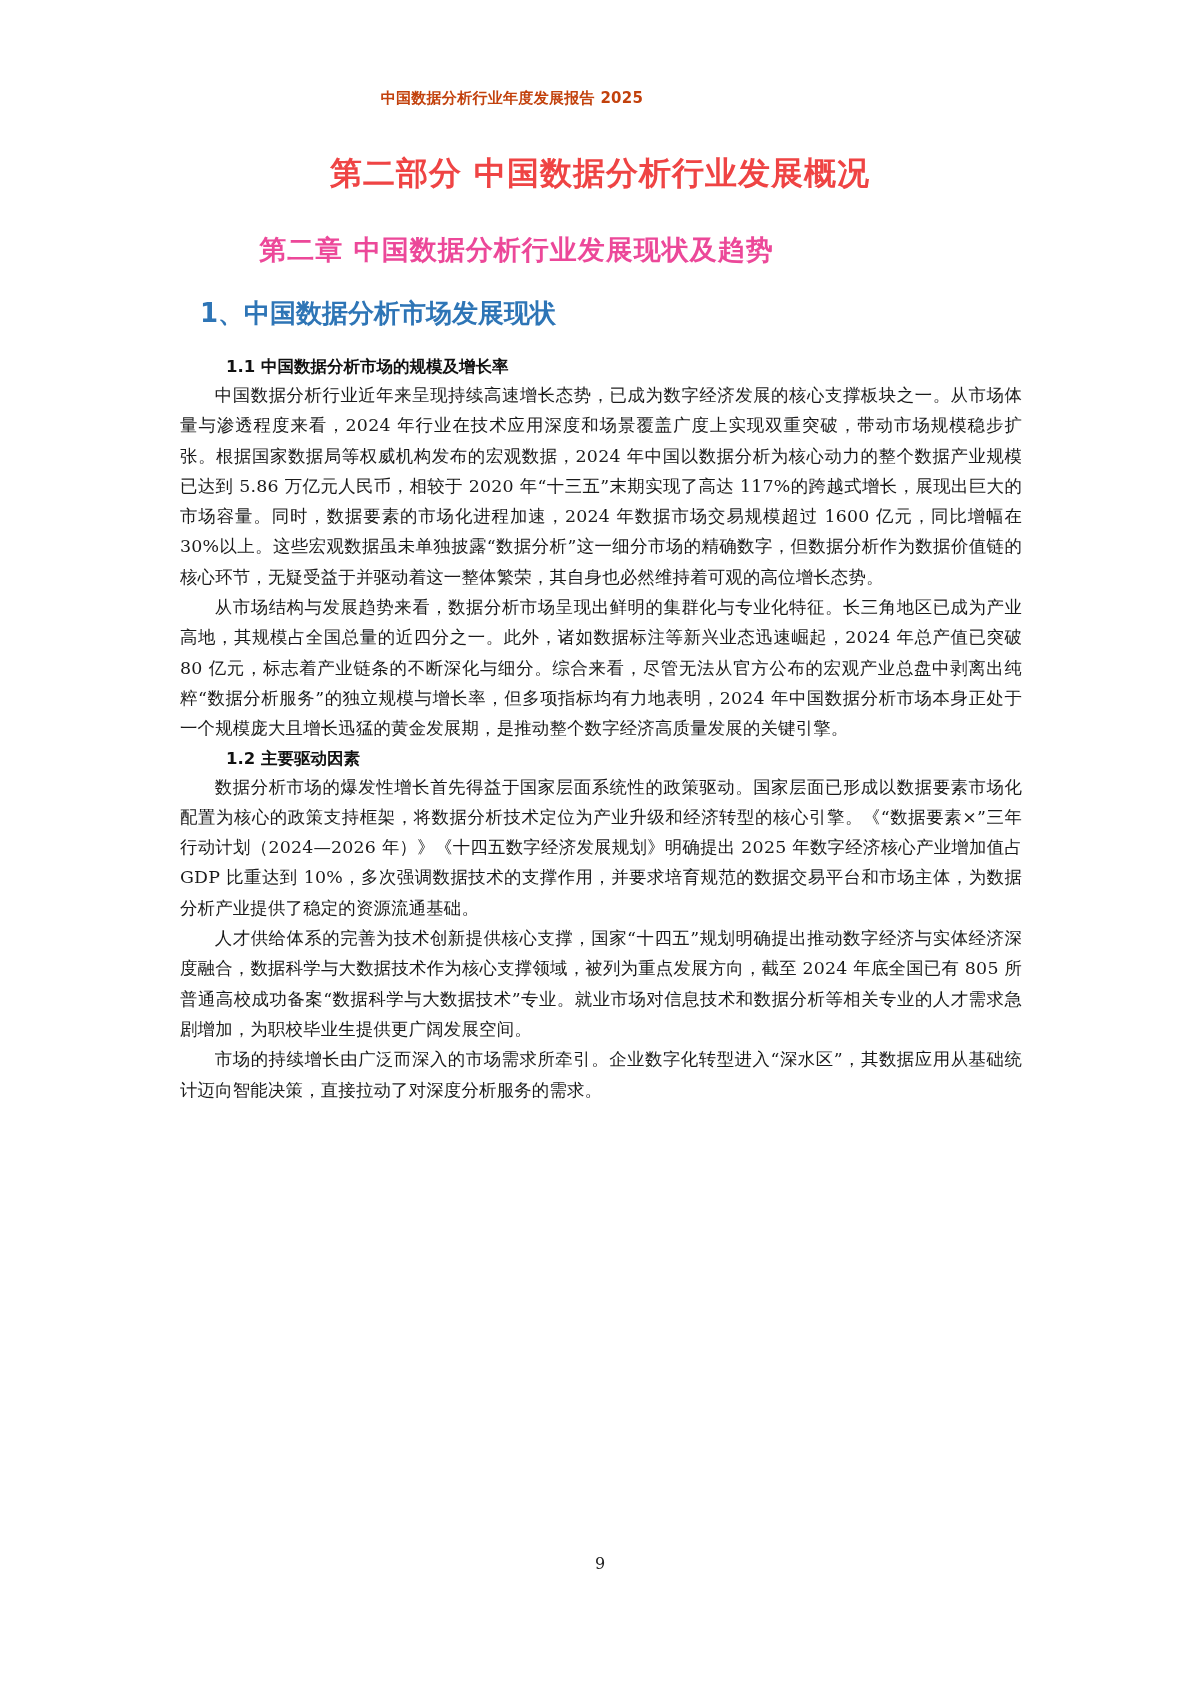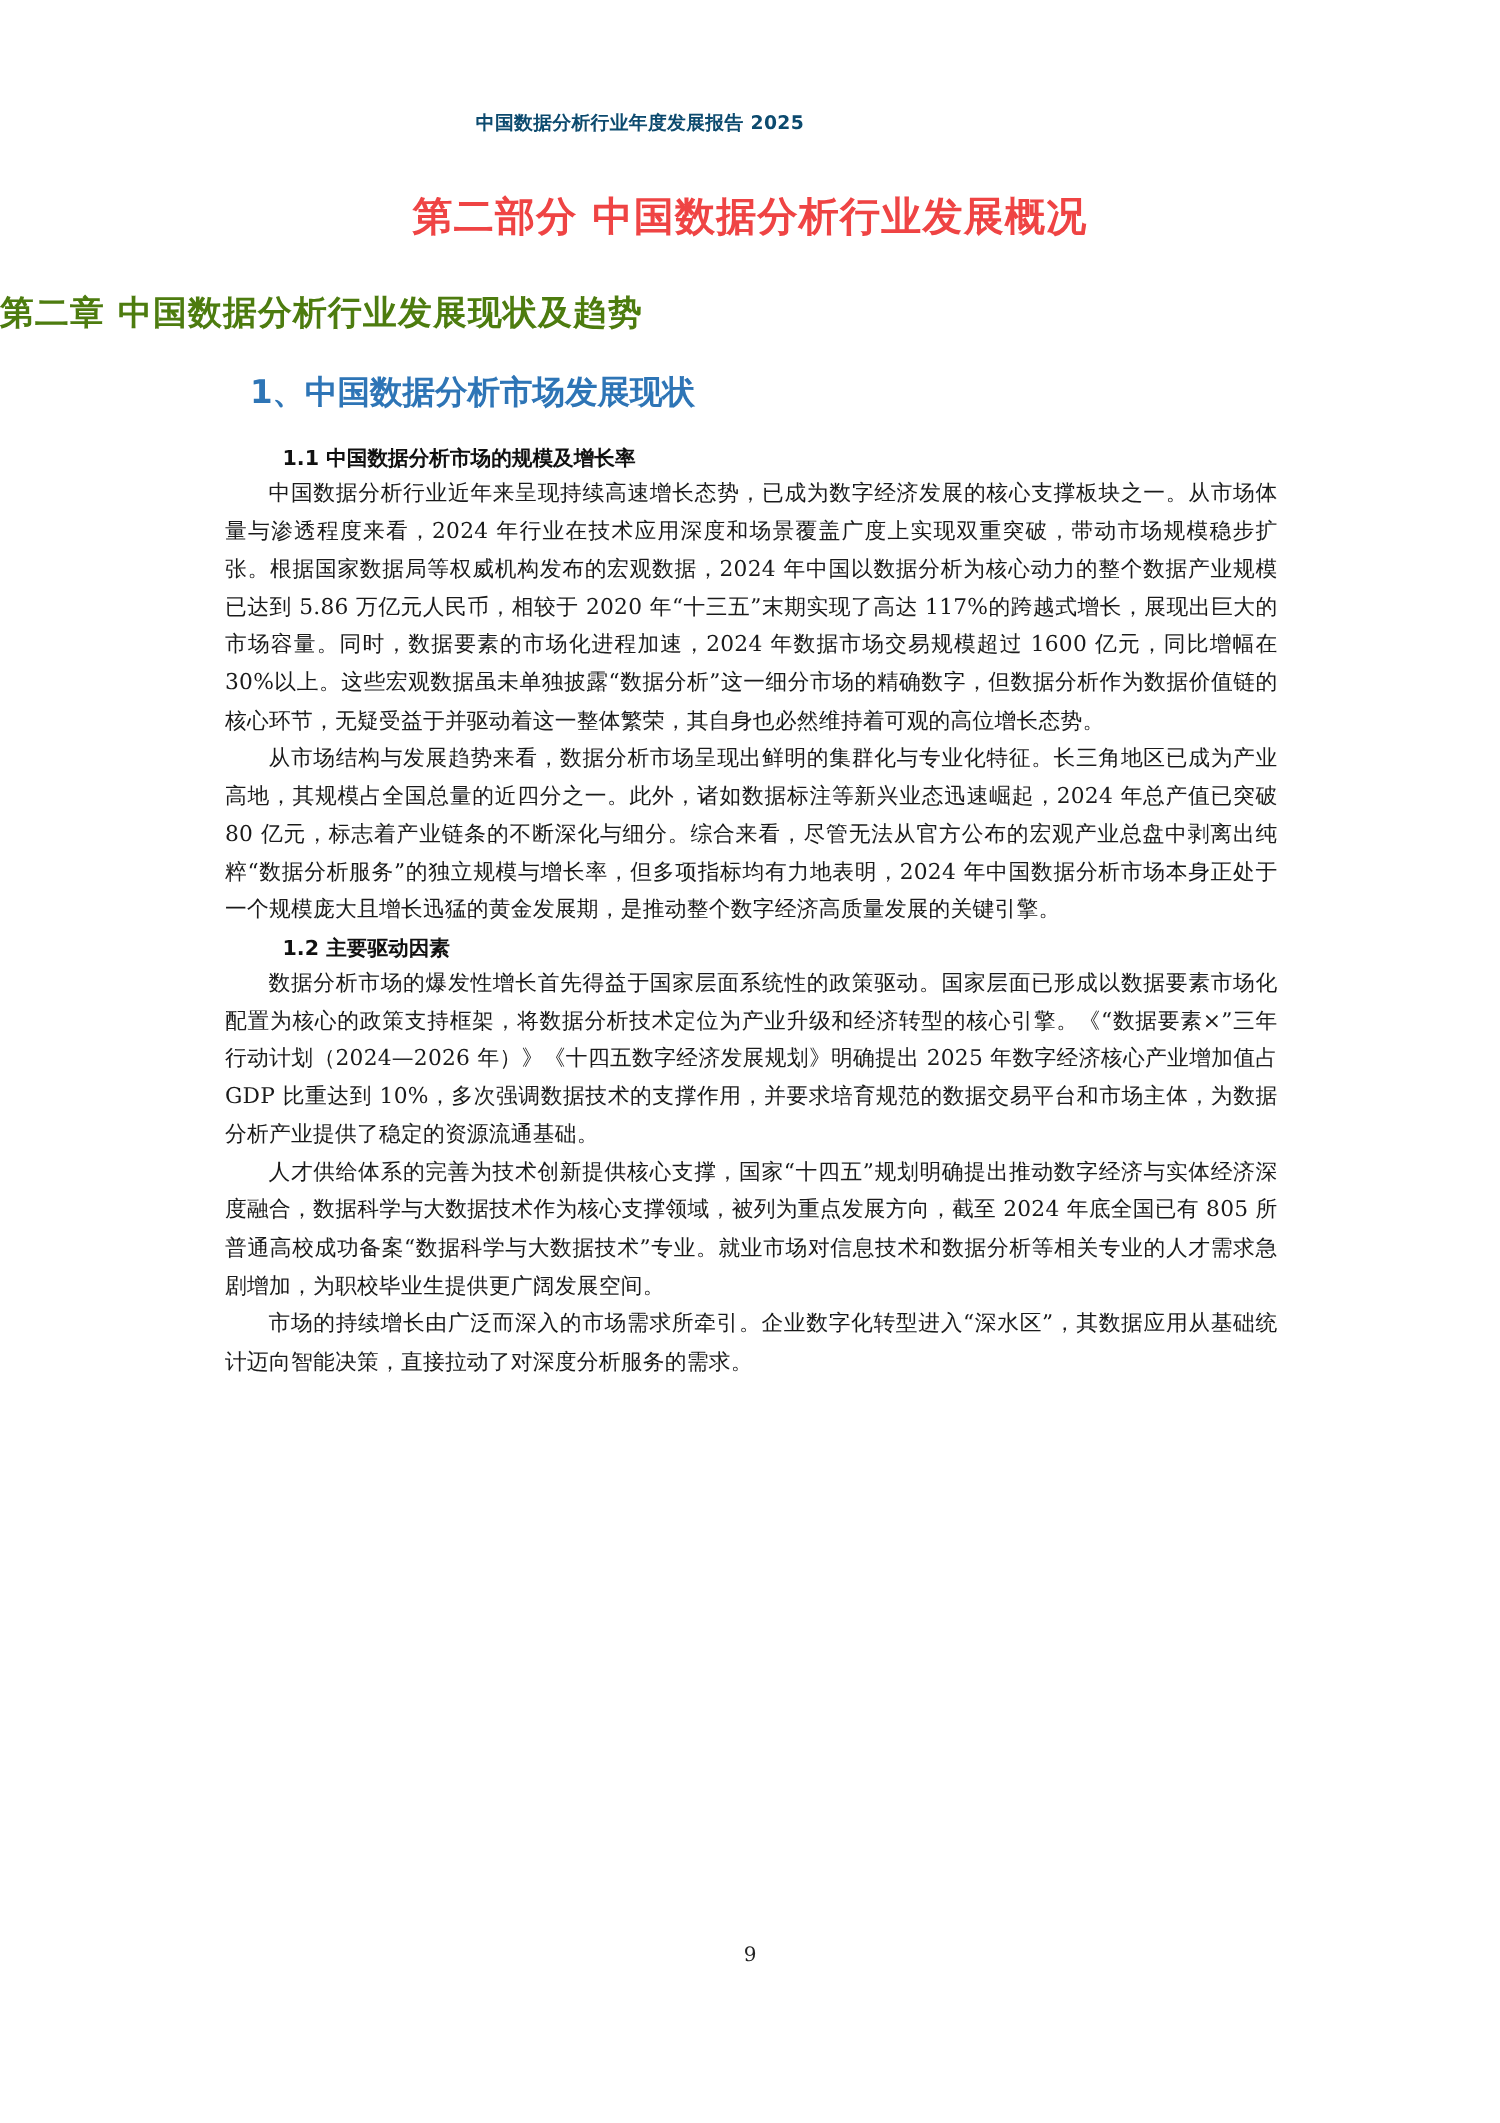--- a/index.html
+++ b/index.html
@@ -1,26 +1,26 @@
 <!DOCTYPE html>
 <html><head>
 <meta charset="utf-8">
 <style>
   html, body { margin: 0; padding: 0; background: #ffffff; }
   body { width: 1200px; height: 1698px; position: relative; overflow: hidden;
          font-family: "DejaVu Serif", "Liberation Serif", serif; color: #1a1a1a; }
   .page-header { position: absolute; top: 89px; left: 0; width: 1024px; text-align: center;
          font-family: "DejaVu Sans", "Liberation Sans", sans-serif; font-weight: bold;
-         font-size: 15px; color: #0c4a6e; letter-spacing: 0.3px; }
+         font-size: 15px; color: #c2410c; letter-spacing: 0.3px; }
   .part-title { position: absolute; top: 152px; left: 0; width: 1200px; text-align: center;
          font-family: "DejaVu Sans", "Liberation Sans", sans-serif; font-weight: bold;
          font-size: 32px; color: #ef4444; letter-spacing: 1px; }
-  .chapter-title { position: absolute; top: 232px; left: 0; width: 1033px; text-align: left;
+  .chapter-title { position: absolute; top: 232px; left: 0; width: 1033px; text-align: center;
          font-family: "DejaVu Sans", "Liberation Sans", sans-serif; font-weight: bold;
-         font-size: 27px; color: #4d7c0f; letter-spacing: 1px; }
+         font-size: 27px; color: #ec4899; letter-spacing: 1px; }
   .section-title { position: absolute; top: 296px; left: 200px;
          font-family: "DejaVu Sans", "Liberation Sans", sans-serif; font-weight: bold;
          font-size: 26px; color: #2e75b6; }
   .content { position: absolute; top: 352px; left: 180px; width: 842px; }
   .subsection { font-family: "DejaVu Sans", "Liberation Sans", sans-serif; font-weight: bold;
          font-size: 16.5px; line-height: 30px; padding-left: 46px; color: #111; margin: 0; height: 28px; }
   p.para { margin: 0; font-size: 17.4px; line-height: 30.3px; text-indent: 2em; text-align: justify;
          text-justify: inter-character; letter-spacing: 0.2px; }
   .page-number { position: absolute; top: 1554px; left: 0; width: 1200px; text-align: center;
          font-size: 16px; color: #222; }

